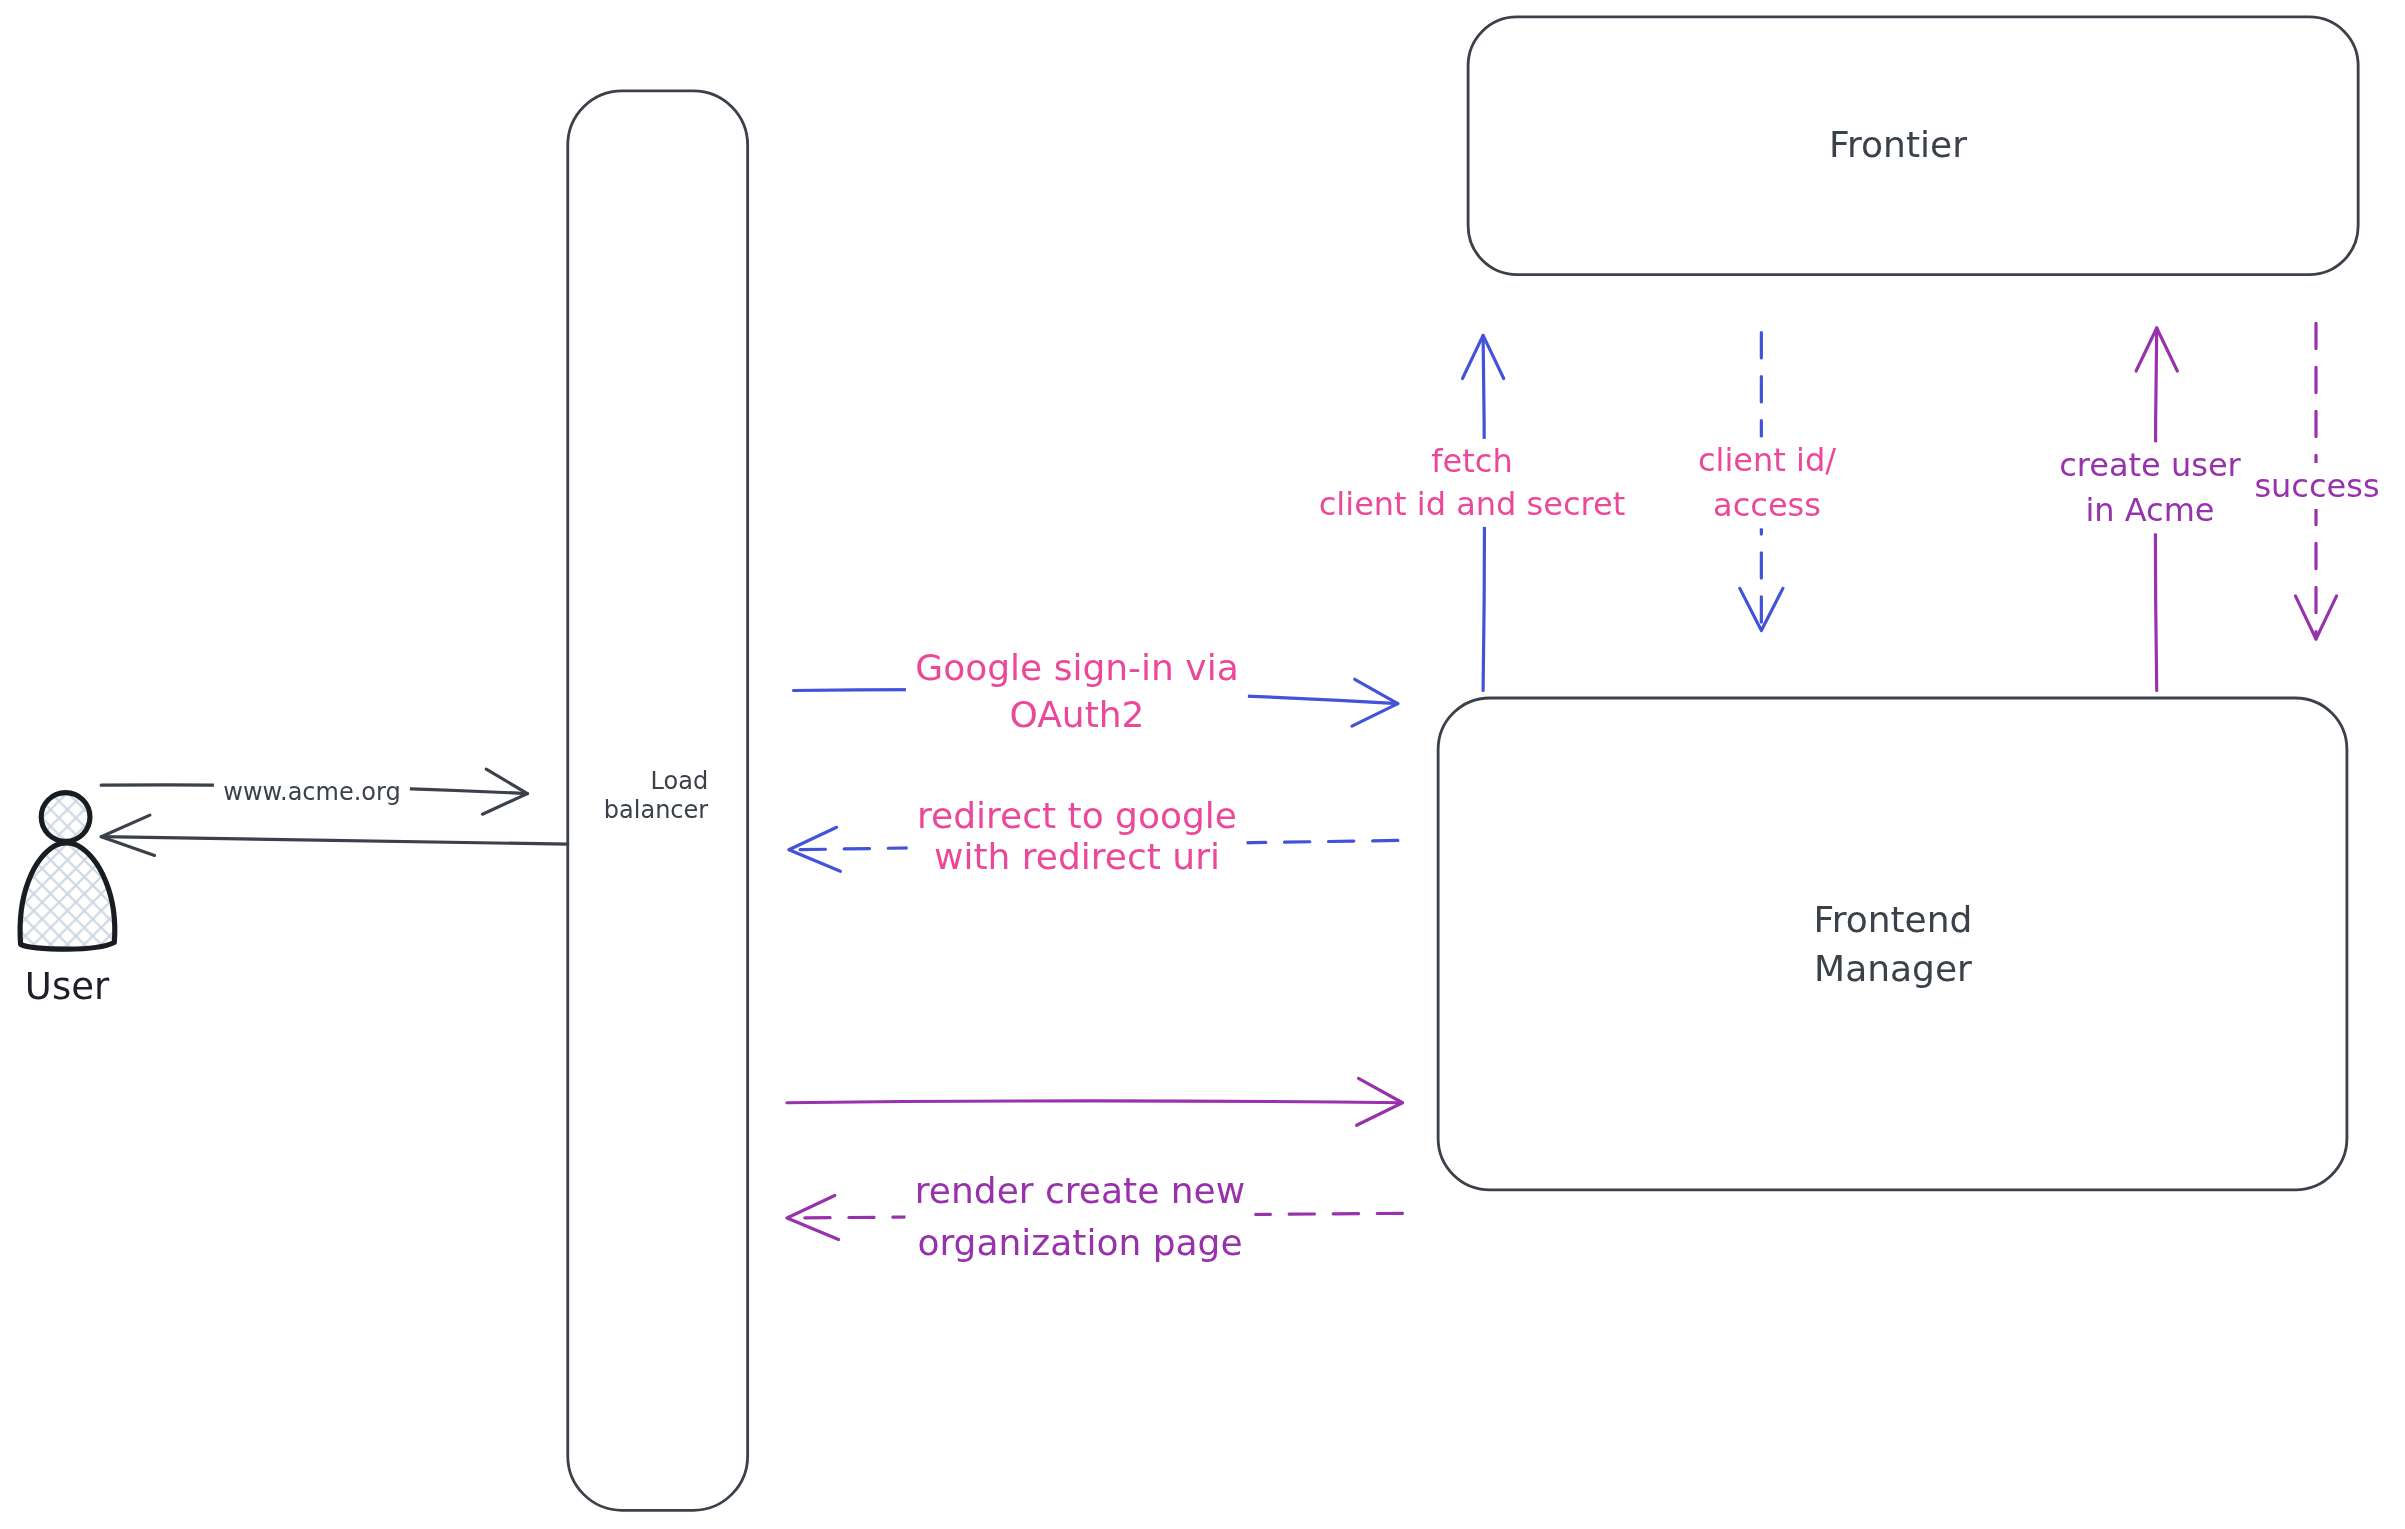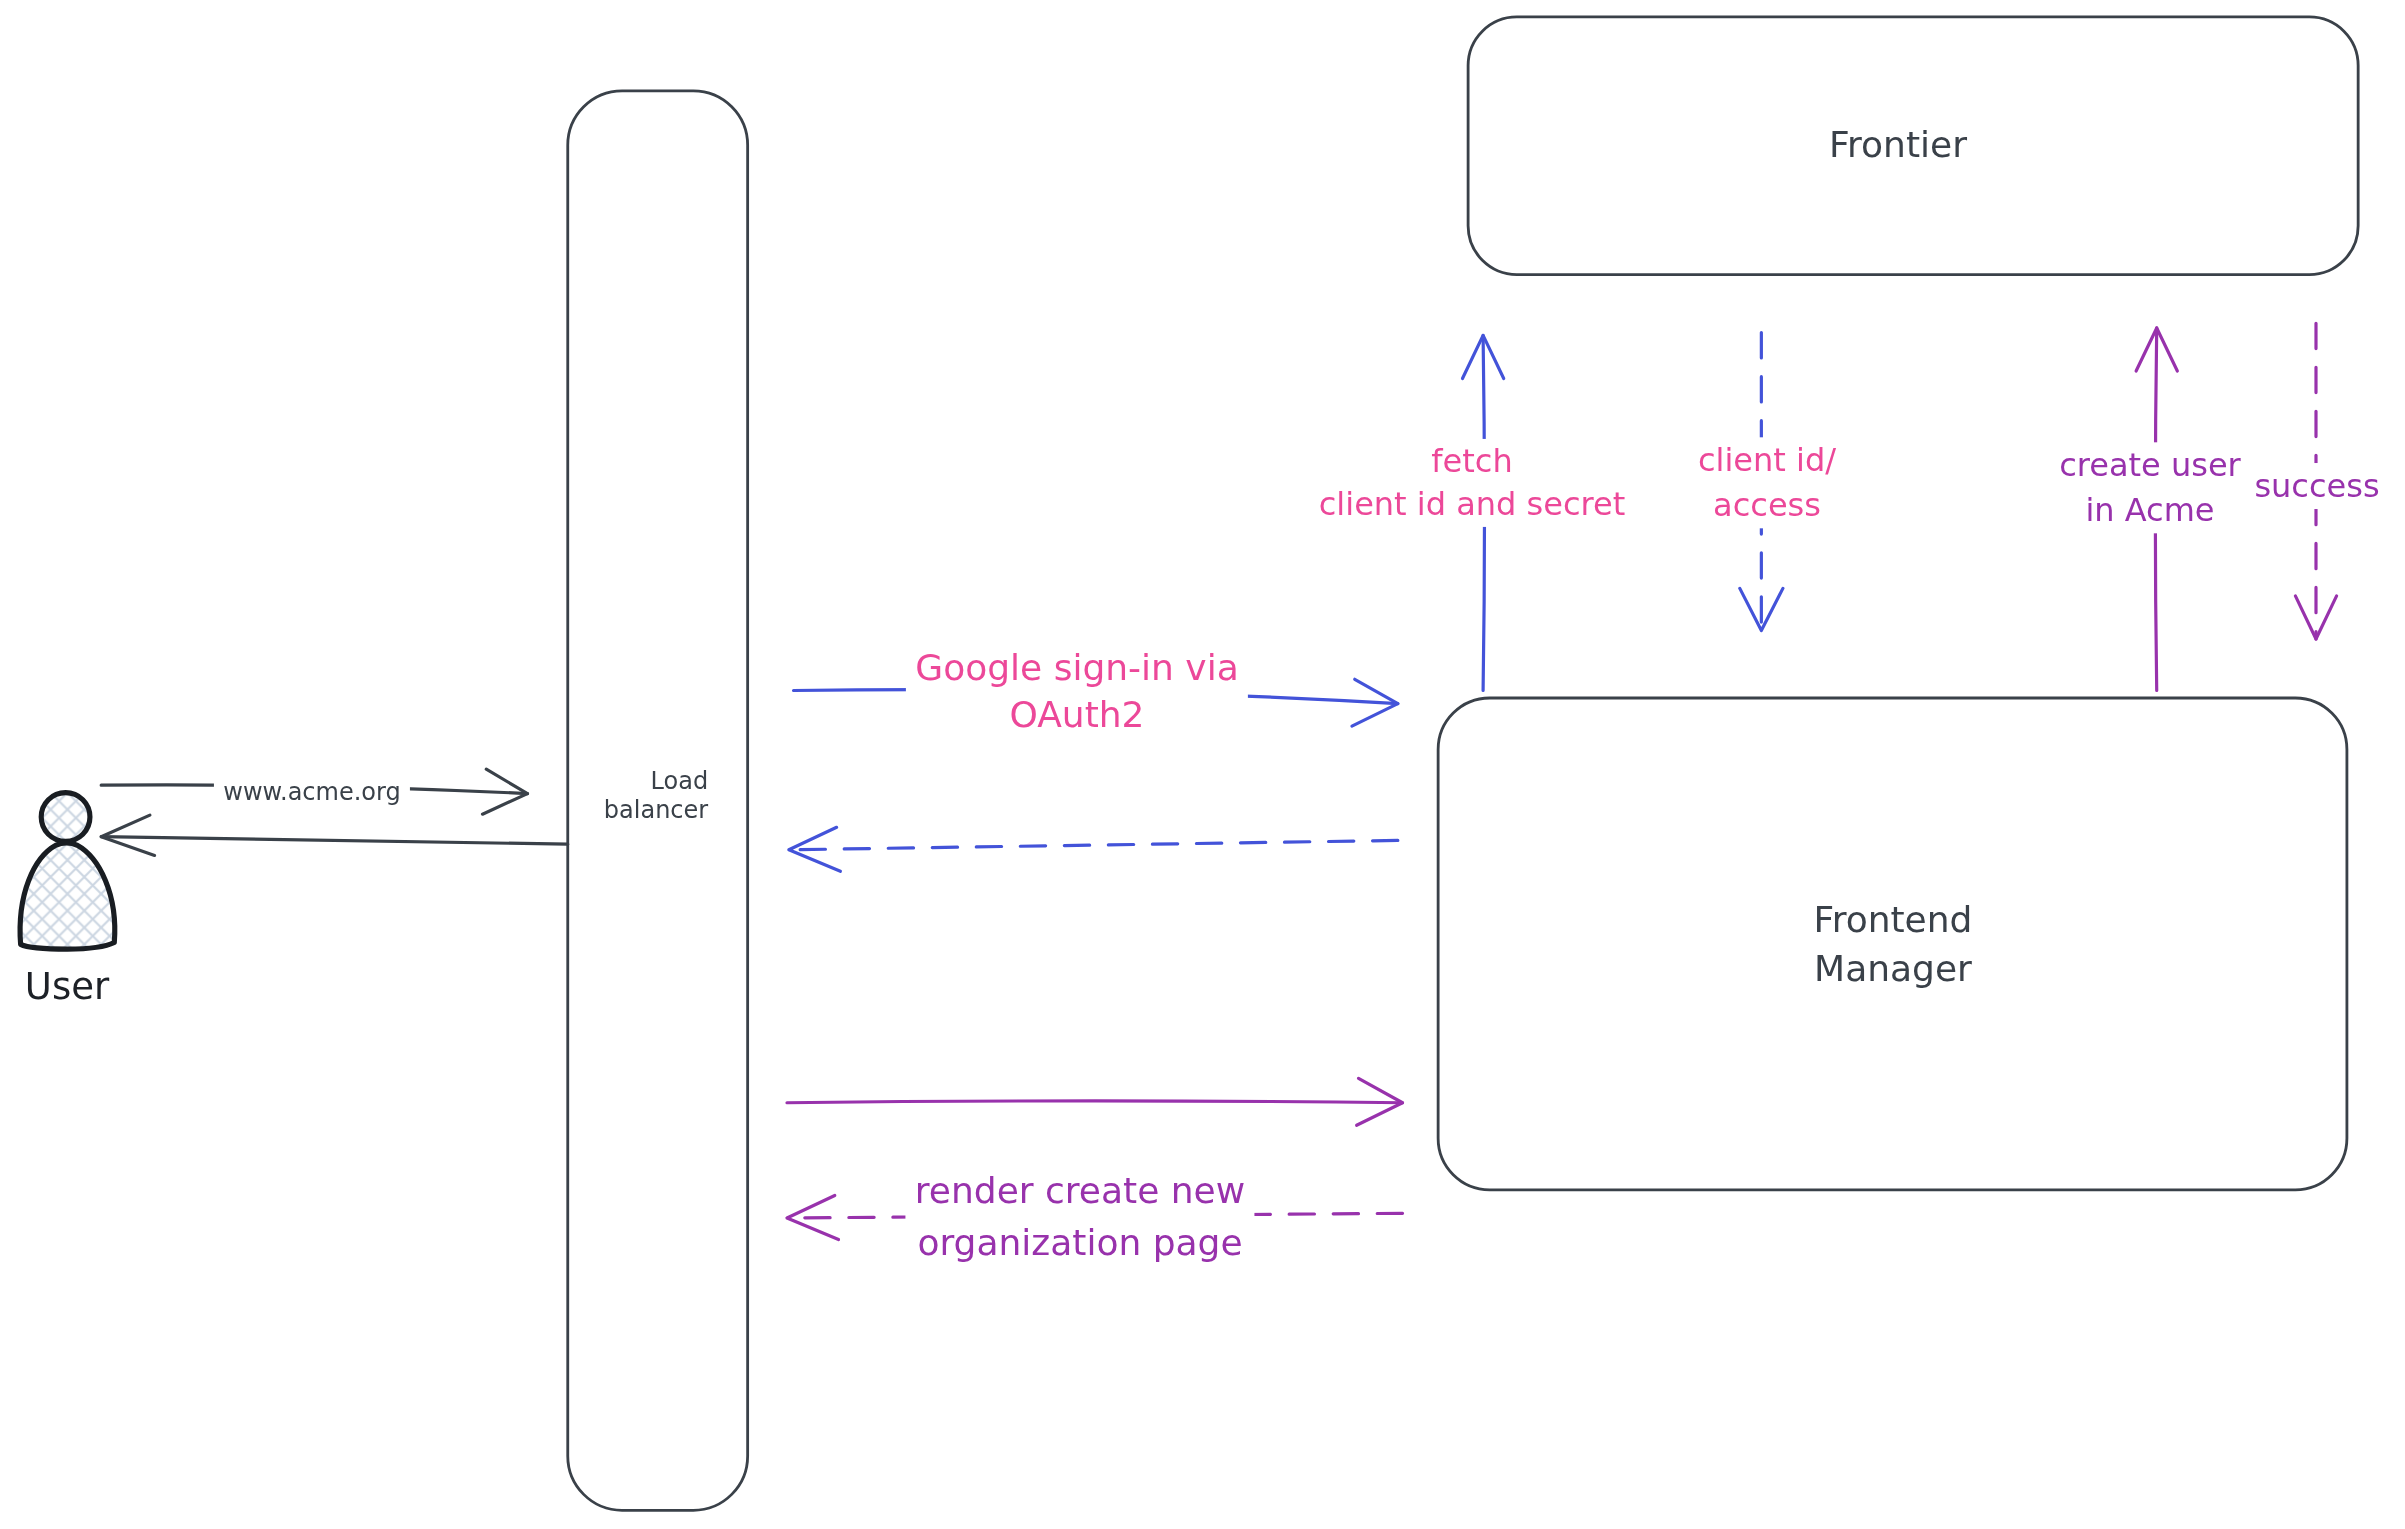--- a/index.html
+++ b/index.html
@@ -105,20 +105,22 @@
   <div class="lbl c-black f40" style="left:67px;top:987px;">User</div>
   <div class="lbl c-dark f36" style="left:656px;top:796px;line-height:1.2;">Load
 balancer</div>
   <div class="lbl c-dark f38" style="left:1898px;top:145px;text-align:center;">Frontier</div>
   <div class="lbl c-dark f38" style="left:1893px;top:945px;line-height:1.35;">Frontend
 Manager</div>
 
   <div class="lbl c-dark f36 bg" style="left:312px;top:793px;">www.acme.org</div>
   <div class="lbl c-blue f38 bg" style="left:1077px;top:691px;">Google sign-in via
 OAuth2</div>
+  <div class="lbl c-blue f38 bg" style="left:1077px;top:836px;line-height:1.15;">redirect to google
+with redirect uri</div>
   <div class="lbl c-purple f38 bg" style="left:1080px;top:1217px;line-height:1.45;">render create new
 organization page</div>
   <div class="lbl c-blue f34 bg" style="left:1472px;top:483px;line-height:1.35;">fetch
 client id and secret</div>
   <div class="lbl c-blue f34 bg" style="left:1767px;top:483px;line-height:1.4;">client id/
 access</div>
   <div class="lbl c-purple f34 bg" style="left:2150px;top:488px;line-height:1.4;">create user
 in Acme</div>
   <div class="lbl c-purple f34 bg" style="left:2317px;top:486px;">success</div>
 

